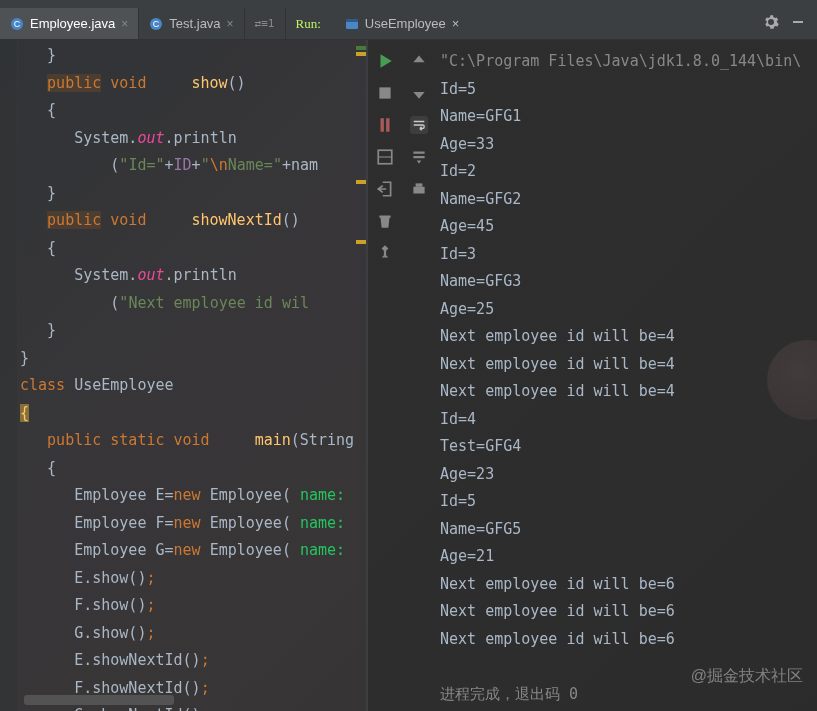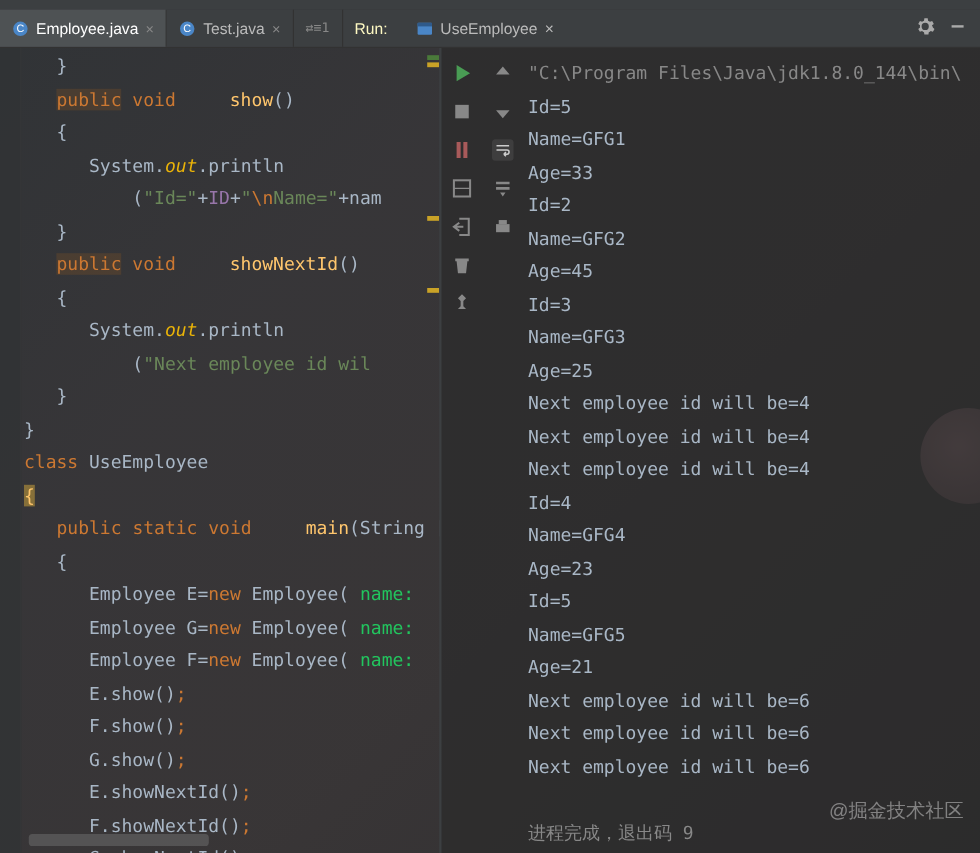--- a/index.html
+++ b/index.html
@@ -77,23 +77,23 @@
     align-items: center;
     padding: 0 10px;
     color: #888;
     font-size: 11px;
     gap: 3px;
   }
   .run-label-area {
     display: flex;
     align-items: center;
     padding: 0 14px 0 10px;
-    color: #fef9c3;
+    color: #bef264;
     font-size: 13px;
-    font-family: Liberation Sans, sans-serif;
+    font-family: Liberation Serif, serif;
     border-left: 1px solid #323232;
     text-align: right;
   }
   .run-config-tab {
     display: flex;
     align-items: center;
     gap: 6px;
     padding: 0 10px;
     color: #bbbbbb;
     font-size: 13px;
@@ -130,21 +130,21 @@
     padding-left: 2px;
     font-size: 15px;
   }
   .k-public { color: #cc7832; background: rgba(120,80,40,0.35); }
   .k-void { color: #cc7832; }
   .k-class { color: #cc7832; }
   .k-new { color: #cc7832; }
   .fn { color: #ffc66d; margin-left: 36px; }
   .str { color: #6a8759; }
   .esc { color: #cc7832; }
-  .field-static { color: #eab308; font-style: italic; }
+  .field-static { color: #ec4899; font-style: italic; }
   .field-ref { color: #9876aa; }
   .hint { color: #22c55e; }
   .brace-hl { background: rgba(255,200,60,0.4); color: #ffc66d; }
   .semi { color: #cc7832; }
   .mini-map {
     position: absolute;
     right: 0; top: 0;
     width: 12px;
     height: 100%;
   }
@@ -294,22 +294,22 @@
     <div class="code-line"><span>   {</span></div>
     <div class="code-line"><span>      System.</span><span class="field-static">out</span><span>.println</span></div>
     <div class="code-line"><span>          (</span><span class="str">"</span><span class="str">Next employee id wil</span></div>
     <div class="code-line"><span>   }</span></div>
     <div class="code-line"><span>}</span></div>
     <div class="code-line"><span class="k-class">class</span><span> UseEmployee</span></div>
     <div class="code-line"><span class="brace-hl">{</span></div>
     <div class="code-line">   <span class="k-void">public </span><span class="k-void">static </span><span class="k-void">void </span><span class="fn">main</span><span>(String []a</span></div>
     <div class="code-line"><span>   {</span></div>
     <div class="code-line"><span>      Employee E=</span><span class="k-new">new</span><span> Employee(</span><span class="hint"> name:</span></div>
+    <div class="code-line"><span>      Employee F=</span><span class="k-new">new</span><span> Employee(</span><span class="hint"> name:</span></div>
     <div class="code-line"><span>      Employee G=</span><span class="k-new">new</span><span> Employee(</span><span class="hint"> name:</span></div>
-    <div class="code-line"><span>      Employee F=</span><span class="k-new">new</span><span> Employee(</span><span class="hint"> name:</span></div>
     <div class="code-line"><span>      E.show()</span><span class="semi">;</span></div>
     <div class="code-line"><span>      F.show()</span><span class="semi">;</span></div>
     <div class="code-line"><span>      G.show()</span><span class="semi">;</span></div>
     <div class="code-line"><span>      E.showNextId()</span><span class="semi">;</span></div>
     <div class="code-line"><span>      F.showNextId()</span><span class="semi">;</span></div>
     <div class="code-line"><span>      G.showNextId()</span><span class="semi">;</span></div>
 
     <div class="mini-map">
       <div class="mm-mark mm-green" style="top:6px"></div>
       <div class="mm-mark mm-yellow" style="top:12px"></div>
@@ -397,29 +397,29 @@
           <div class="console-line">Id=2</div>
           <div class="console-line">Name=GFG2</div>
           <div class="console-line">Age=45</div>
           <div class="console-line">Id=3</div>
           <div class="console-line">Name=GFG3</div>
           <div class="console-line">Age=25</div>
           <div class="console-line">Next employee id will be=4</div>
           <div class="console-line">Next employee id will be=4</div>
           <div class="console-line">Next employee id will be=4</div>
           <div class="console-line">Id=4</div>
-          <div class="console-line">Name=GFG4</div>
+          <div class="console-line">Test=GFG4</div>
           <div class="console-line">Age=23</div>
           <div class="console-line">Id=5</div>
           <div class="console-line">Name=GFG5</div>
           <div class="console-line">Age=21</div>
           <div class="console-line">Next employee id will be=6</div>
           <div class="console-line">Next employee id will be=6</div>
           <div class="console-line">Next employee id will be=6</div>
         </div>
       <div style="height:27.5px"></div>
-      <div class="console-line exit">进程完成，退出码 9</div>
+      <div class="console-line exit">进程完成，退出码 0</div>
     </div>
   </div>
 </div>
 
 <div class="blob"></div>
 <div class="watermark">@掘金技术社区</div>
 
 </body></html>

